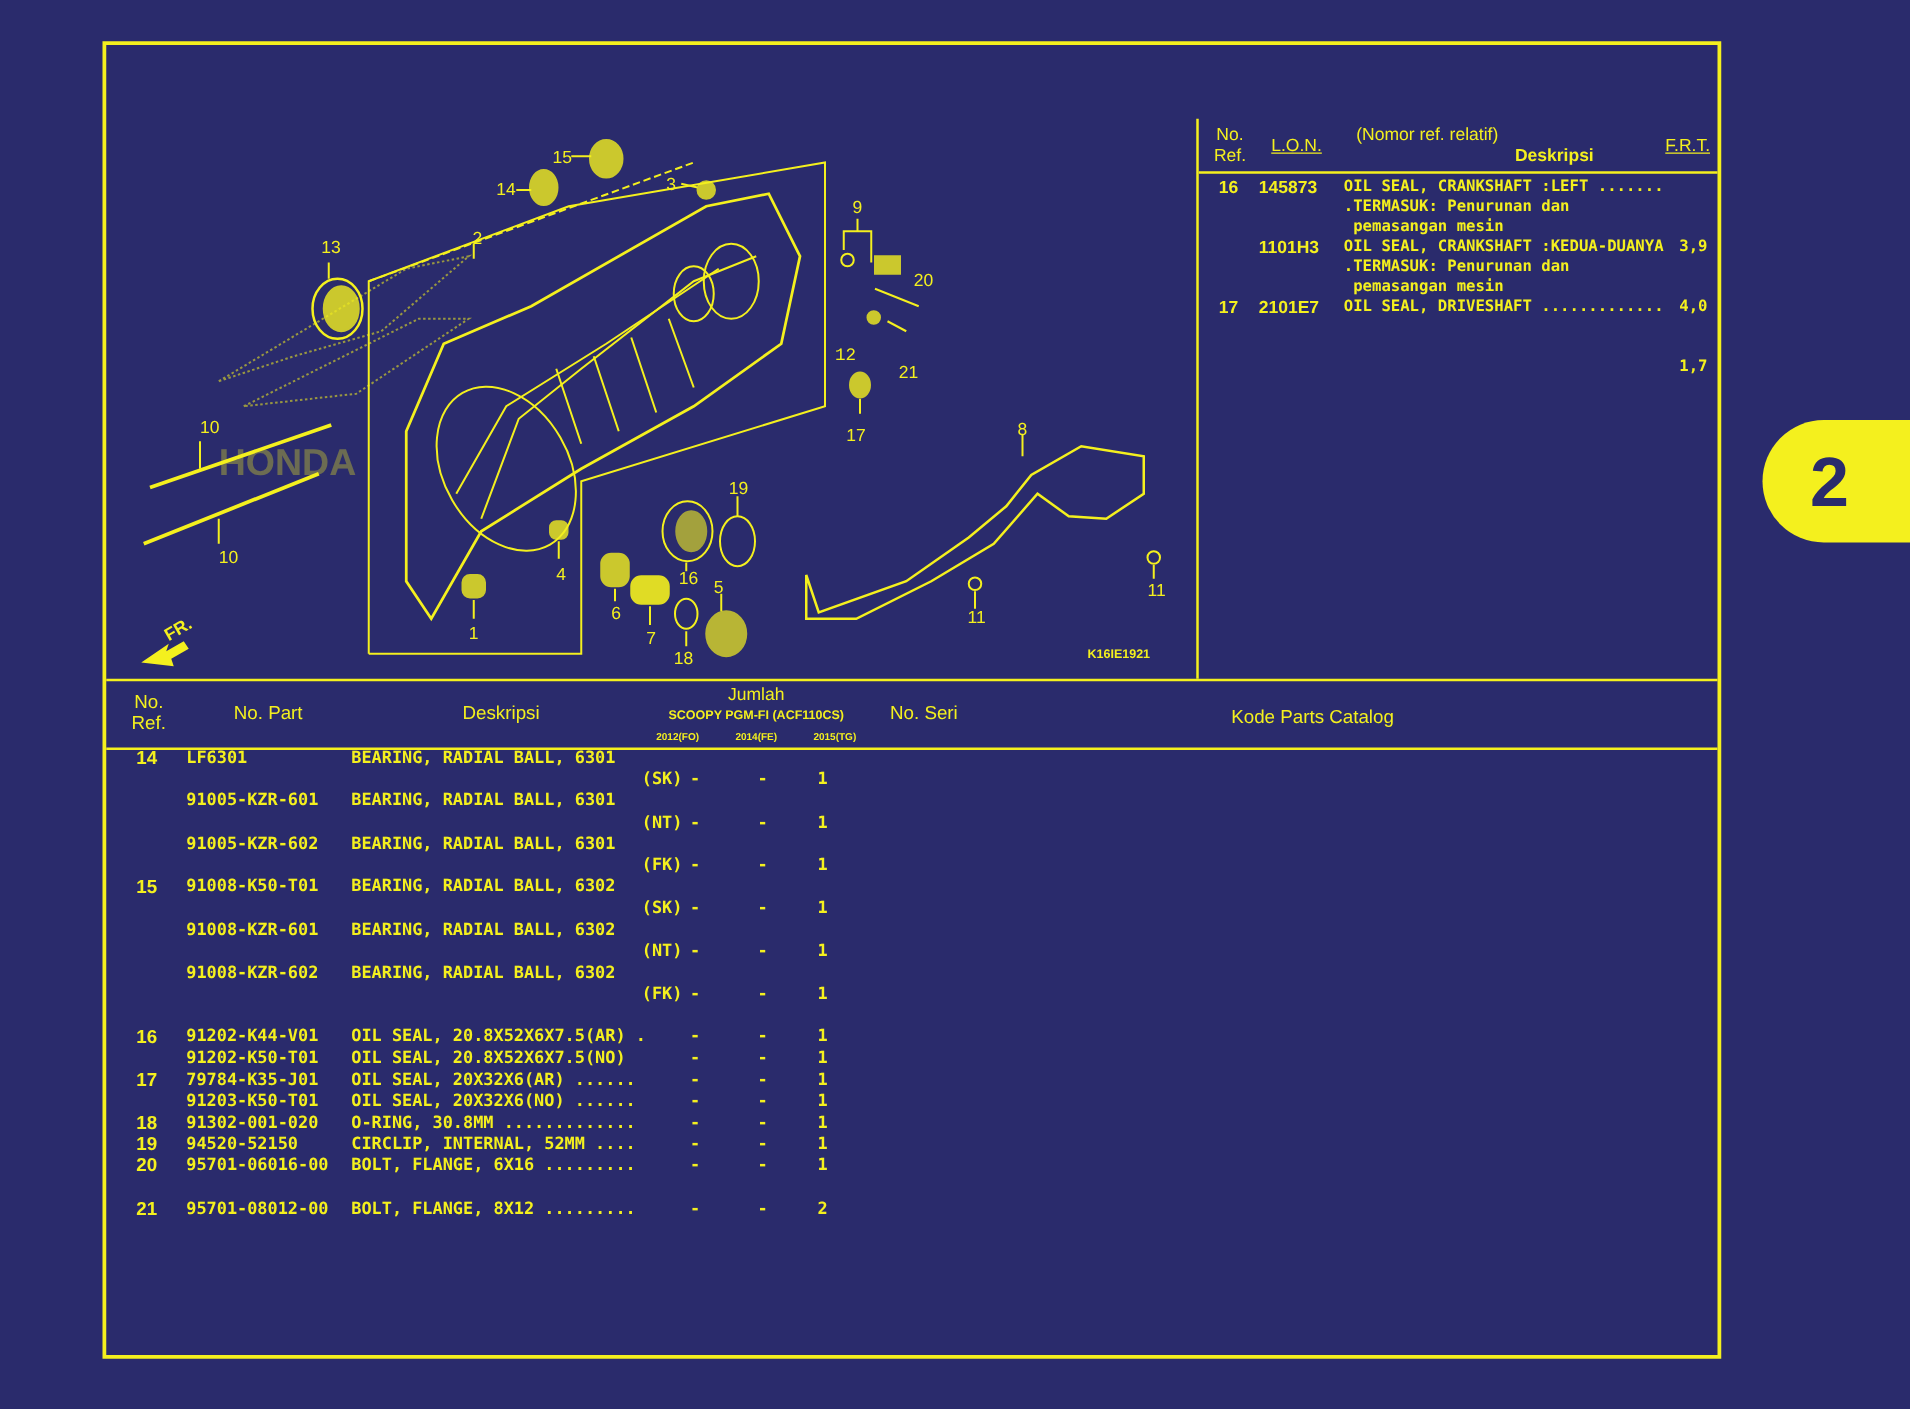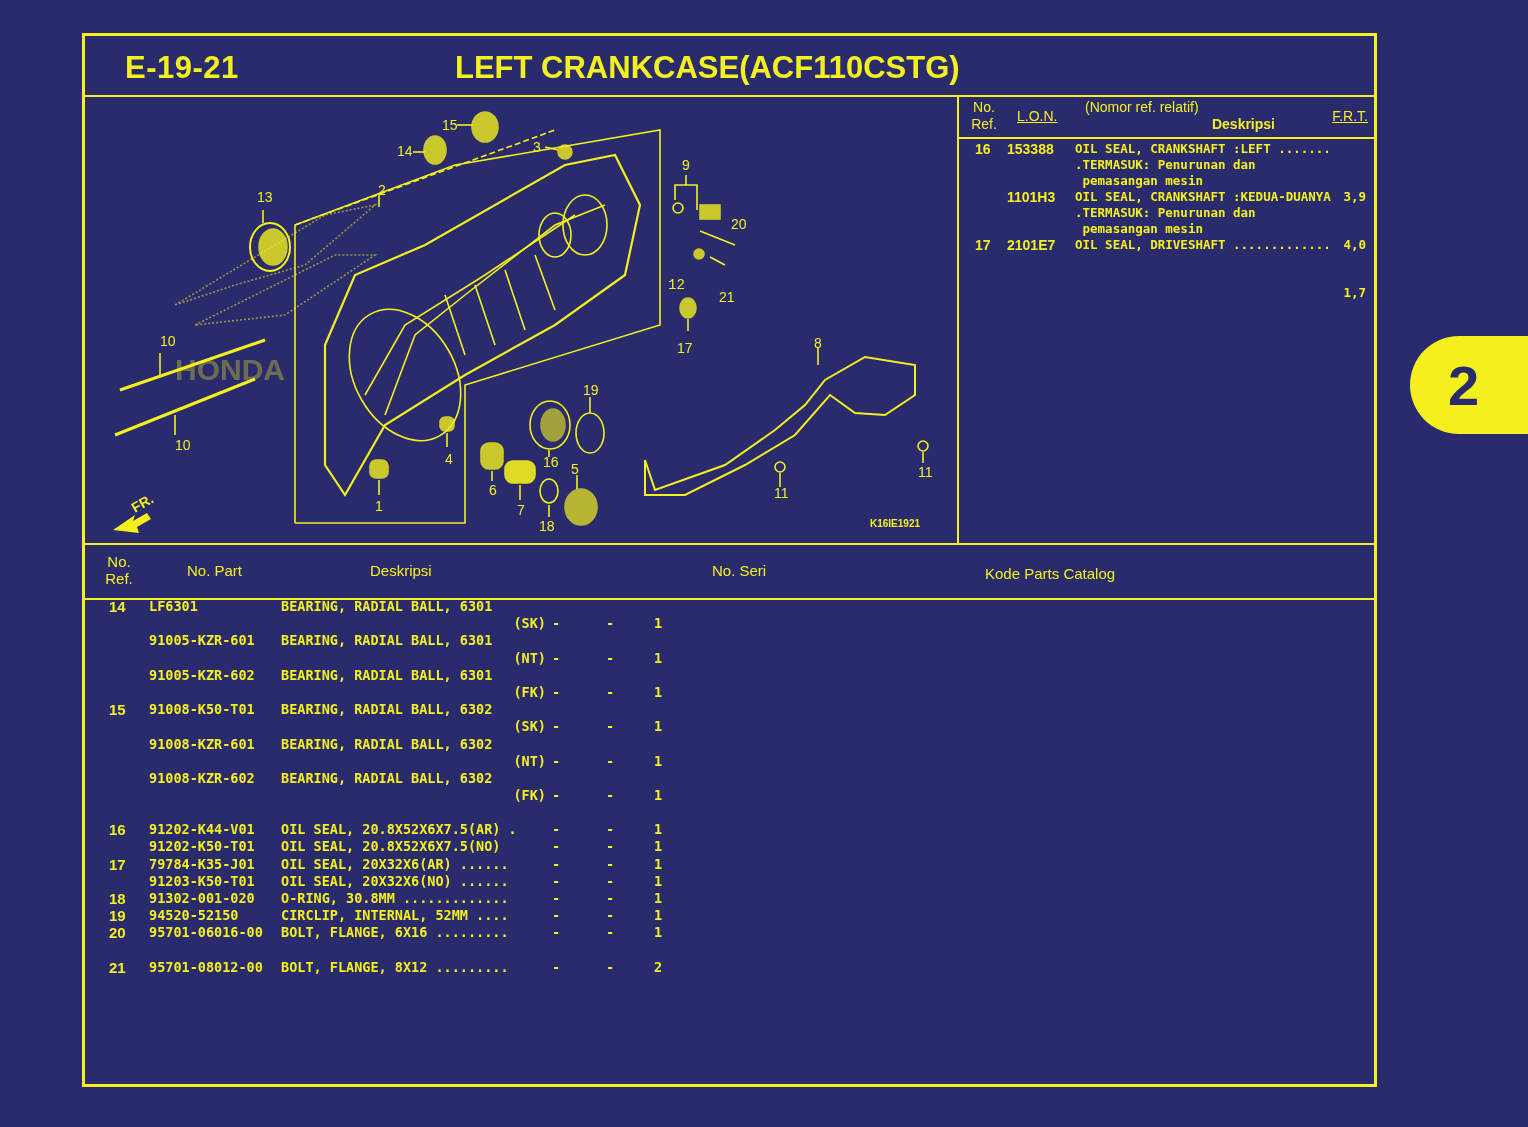--- a/index.html
+++ b/index.html
@@ -89,24 +89,20 @@
       color: #2a2b6c; font-size: 56px; font-weight: bold;
       display: flex; align-items: center; justify-content: flex-start;
       padding-left: 38px; box-sizing: border-box;
     }
   </style>
 </head>
 <body>
 
 <div class="frame">
 
-  <div class="title-bar">
-    <div class="code">E-19-21</div>
-    <div class="title">LEFT CRANKCASE(ACF110CSTG)</div>
-  </div>
 
   <div class="diagram">
     <svg width="872" height="448" viewBox="0 0 872 448">
       <g fill="none" stroke="#f4f01e" stroke-width="1.6">
 
         <polyline points="210,428 210,130 370,70 575,35 575,230 380,290 380,428 210,428"></polyline>
 
         <g opacity="0.55" stroke-dasharray="2 2">
           <path d="M90,210 L240,120 L290,110 L220,170 L150,190 Z"></path>
           <path d="M110,230 L250,160 L290,160 L200,220 Z"></path>
@@ -215,21 +211,21 @@
       <span style="left:58px; top:13px;text-decoration:underline;">L.O.N.</span>
       <span style="left:126px; top:4px; width:190px;">
         <span style="position:static;display:block;text-align:left">(Nomor ref. relatif)</span>
         <span style="position:static;display:block;text-align:right;font-weight:bold">Deskripsi</span>
       </span>
       <span style="right:6px; top:13px;text-decoration:underline;">F.R.T.</span>
     </div>
     <div class="frt-body" id="frt-body">
         <div class="frt-row">
           <span class="ref">16</span>
-          <span class="lon">153388</span>
+          <span class="lon">145873</span>
           <span class="desc">OIL SEAL, CRANKSHAFT :LEFT .......</span>
           <span class="val">3,9</span>
         </div>
         <div class="frt-row">
           <span class="ref"></span>
           <span class="lon"></span>
           <span class="desc">.TERMASUK: Penurunan dan</span>
           <span class="val"></span>
         </div>
         <div class="frt-row">
@@ -265,20 +261,29 @@
       </div>
   </div>
 
   <div class="list-head">
     <div class="h" style="left:14px; top:8px; width:40px;">
       <div>No.</div>
       <div>Ref.</div>
     </div>
     <div class="h" style="left:102px; top:17px;">No. Part</div>
     <div class="h" style="left:285px; top:17px;">Deskripsi</div>
+    <div class="h" style="left:440px; top:2px; width:160px;">
+      <div style="font-size:14px">Jumlah</div>
+      <div class="small" style="font-size:10px">SCOOPY PGM-FI (ACF110CS)</div>
+      <div class="small" style="display:flex; justify-content:space-between; font-size:8px;">
+        <span>2012(FO)</span>
+        <span>2014(FE)</span>
+        <span>2015(TG)</span>
+      </div>
+    </div>
     <div class="h" style="left:627px; top:17px;">No. Seri</div>
     <div class="h" style="left:900px; top:20px;">Kode Parts Catalog</div>
   </div>
 
   <div class="rows" id="parts-rows">
       <div class="row"><span class="ref">14</span><span class="part">LF6301</span><span class="desc">BEARING, RADIAL BALL, 6301</span><span class="var"></span><span class="q1"></span><span class="q2"></span><span class="q3"></span></div>
       <div class="row"><span class="ref"></span><span class="part"></span><span class="desc"></span><span class="var">   (SK)</span><span class="q1">-</span><span class="q2">-</span><span class="q3">1</span></div>
       <div class="row"><span class="ref"></span><span class="part">91005-KZR-601</span><span class="desc">BEARING, RADIAL BALL, 6301</span><span class="var"></span><span class="q1"></span><span class="q2"></span><span class="q3"></span></div>
       <div class="row"><span class="ref"></span><span class="part"></span><span class="desc"></span><span class="var">   (NT)</span><span class="q1">-</span><span class="q2">-</span><span class="q3">1</span></div>
       <div class="row"><span class="ref"></span><span class="part">91005-KZR-602</span><span class="desc">BEARING, RADIAL BALL, 6301</span><span class="var"></span><span class="q1"></span><span class="q2"></span><span class="q3"></span></div>

